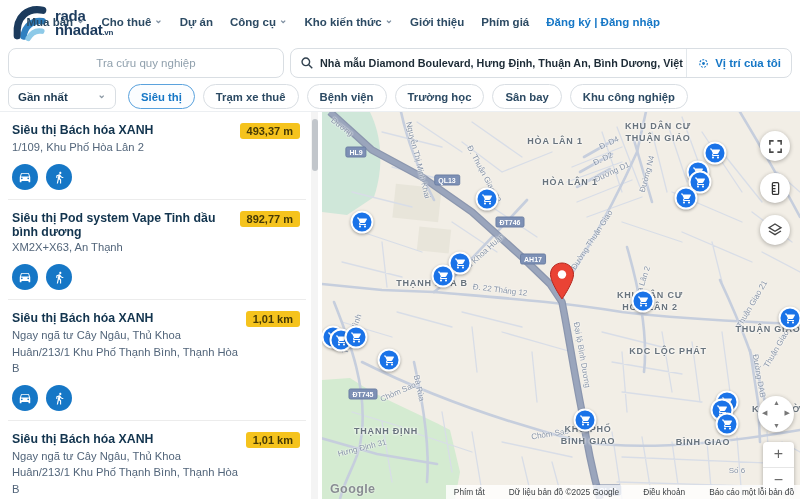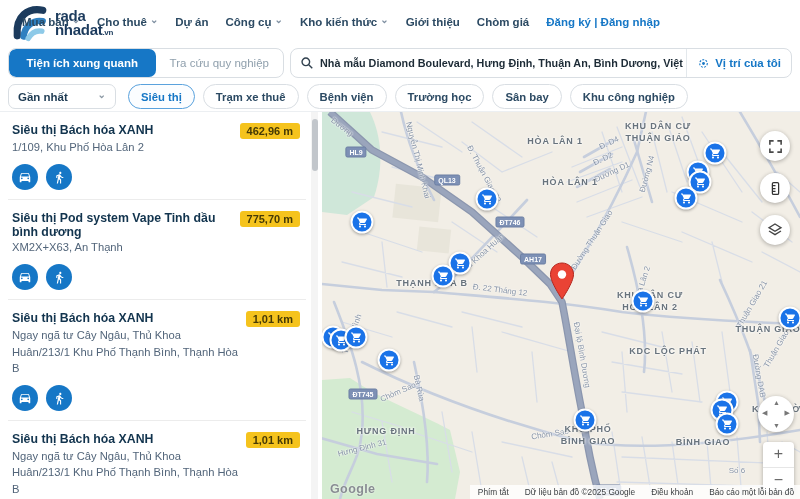--- a/index.html
+++ b/index.html
@@ -63,21 +63,21 @@
   .mbtn { position:absolute; width:30px; height:30px; border-radius:50%; background:#fff; border:none;
     box-shadow:0 1px 4px rgba(0,0,0,.3); display:flex; align-items:center; justify-content:center; cursor:pointer; z-index:6; }
   .pan { position:absolute; width:36px; height:36px; border-radius:50%; background:#fff; box-shadow:0 1px 4px rgba(0,0,0,.3);
     z-index:6; cursor:pointer; }
   .pan span { position:absolute; font-size:7px; color:#777; }
   .zoomctl { position:absolute; left:441px; top:330px; width:31px; height:50px; background:#fff; border-radius:4px;
     box-shadow:0 1px 4px rgba(0,0,0,.3); z-index:6; display:flex; flex-direction:column; }
   .zoomctl button { flex:1; border:none; background:none; font-size:16px; color:#666; cursor:pointer; line-height:1; }
   .zoomctl .zin { border-bottom:1px solid #e6e6e6; }
   .attr { position:absolute; right:0; bottom:0; background:rgba(255,255,255,.8); font-size:8.3px; color:#3c4043;
-    display:flex; gap:16px; padding:2px 6px 2px 8px; z-index:7; white-space:nowrap; }
+    display:flex; gap:24px; padding:2px 6px 2px 8px; z-index:7; white-space:nowrap; }
   .attr span { cursor:pointer; }
   .gwm { position:absolute; left:8px; bottom:3px; z-index:7; font-size:12.5px; font-weight:bold; color:#878c91;
     letter-spacing:0.4px; text-shadow:0 0 2px #fff; cursor:pointer; }
 </style>
 </head>
 <body>
 
 <header class="hdr">
   <div class="logo">
     <svg width="40" height="40" viewBox="0 0 44 44">
@@ -108,30 +108,29 @@
           <span class="caret">⌄</span>
         </div>
         <div class="nav-item">
           <span>Kho kiến thức</span>
           <span class="caret">⌄</span>
         </div>
         <div class="nav-item">
           <span>Giới thiệu</span>
         </div>
         <div class="nav-item">
-          <span>Chòm giá</span>
+          <span>Phím giá</span>
         </div>
       </div>
     <div class="nav-item auth">Đăng ký | Đăng nhập</div>
   </nav>
 </header>
 
 <div class="row2">
   <div class="toggle">
-    <div class="tab-a">Tiện ích xung quanh</div>
     <div class="tab-i">Tra cứu quy nghiệp</div>
   </div>
   <div class="search">
     <span class="mag">
       <svg width="14" height="14" viewBox="0 0 24 24" fill="none" stroke="#30404e" stroke-width="2.4">
         <circle cx="10" cy="10" r="6.5"></circle>
           <path d="M15 15 L21 21"></path>
       </svg>
     </span>
     <div class="q">Nhà mẫu Diamond Boulevard, Hưng Định, Thuận An, Bình Dương, Việt Nam</div>
@@ -158,40 +157,40 @@
       <div class="chip">Sân bay</div>
       <div class="chip">Khu công nghiệp</div>
     </div>
 </div>
 
 <aside class="panel">
   <div id="list" style="padding-right:12px;">
       <article class="item">
         <div class="trow">
       <h3 class="ttl">Siêu thị Bách hóa XANH</h3>
-      <span class="dist">462,96 m</span>
+      <span class="dist">493,37 m</span>
     </div>
     <p class="addr">1/109, Khu Phố Hòa Lân 2</p>
     <div class="btns">
       <button class="cbtn">
             <svg width="14" height="14" viewBox="0 0 24 24" fill="#fff">
               <path d="M18.92 6.01C18.72 5.42 18.16 5 17.5 5h-11c-.66 0-1.21.42-1.42 1.01L3 12v8c0 .55.45 1 1 1h1c.55 0 1-.45 1-1v-1h12v1c0 .55.45 1 1 1h1c.55 0 1-.45 1-1v-8l-2.08-5.99zM6.5 16c-.83 0-1.5-.67-1.5-1.5S5.67 13 6.5 13s1.5.67 1.5 1.5S7.33 16 6.5 16zm11 0c-.83 0-1.5-.67-1.5-1.5s.67-1.5 1.5-1.5 1.5.67 1.5 1.5-.67 1.5-1.5 1.5zM5 11l1.5-4.5h11L19 11H5z"></path>
             </svg>
           </button>
       <button class="cbtn">
             <svg width="13" height="13" viewBox="0 0 24 24" fill="#fff">
               <path d="M13.5 5.5c1.1 0 2-.9 2-2s-.9-2-2-2-2 .9-2 2 .9 2 2 2zM9.8 8.9 7 23h2.1l1.8-8 2.1 2v6h2v-7.5l-2.1-2 .6-3C14.8 12 16.8 13 19 13v-2c-1.9 0-3.5-1-4.3-2.4l-1-1.6c-.4-.6-1-1-1.7-1-.3 0-.5.1-.8.1L6 8.3V13h2V9.6l1.8-.7"></path>
             </svg>
           </button>
     </div>
       </article>
       <article class="item">
         <div class="trow">
       <h3 class="ttl">Siêu thị Pod system Vape Tinh dầu bình dương</h3>
-      <span class="dist">775,70 m</span>
+      <span class="dist">892,77 m</span>
     </div>
     <p class="addr">XM2X+X63, An Thạnh</p>
     <div class="btns">
       <button class="cbtn">
             <svg width="14" height="14" viewBox="0 0 24 24" fill="#fff">
               <path d="M18.92 6.01C18.72 5.42 18.16 5 17.5 5h-11c-.66 0-1.21.42-1.42 1.01L3 12v8c0 .55.45 1 1 1h1c.55 0 1-.45 1-1v-1h12v1c0 .55.45 1 1 1h1c.55 0 1-.45 1-1v-8l-2.08-5.99zM6.5 16c-.83 0-1.5-.67-1.5-1.5S5.67 13 6.5 13s1.5.67 1.5 1.5S7.33 16 6.5 16zm11 0c-.83 0-1.5-.67-1.5-1.5s.67-1.5 1.5-1.5 1.5.67 1.5 1.5-.67 1.5-1.5 1.5zM5 11l1.5-4.5h11L19 11H5z"></path>
             </svg>
           </button>
       <button class="cbtn">
             <svg width="13" height="13" viewBox="0 0 24 24" fill="#fff">
@@ -286,21 +285,21 @@
       <span class="street" style="left: 40px; top: 336px; transform: translate(-50%, -50%) rotate(-14deg);">Hưng Định 31</span>
       <span class="street" style="left: 437px; top: 264px; transform: translate(-50%, -50%) rotate(80deg);">Đường DAB</span>
       <span class="street" style="left: 415px; top: 358px; transform: translate(-50%, -50%) rotate(0deg);">Số 6</span>
       <div class="area" style="left: 336px; top: 21px;">KHU DÂN CƯ<br>THUẬN GIÁO</div>
       <div class="area" style="left: 233px; top: 30px;">HÒA LÂN 1</div>
       <div class="area" style="left: 248px; top: 71px;">HÒA LÂN 1</div>
       <div class="area" style="left: 110px; top: 172px;">THẠNH HÒA B</div>
       <div class="area" style="left: 328px; top: 190px;">KHU DÂN CƯ<br>HÒA LÂN 2</div>
       <div class="area" style="left: 346px; top: 240px;">KDC LỘC PHÁT</div>
       <div class="area" style="left: 446px; top: 218px;">THUẬN GIAO</div>
-      <div class="area" style="left: 64px; top: 320px;">HƯNG ĐỊNH</div>
+      <div class="area" style="left: 64px; top: 320px;">THẠNH ĐỊNH</div>
       <div class="area" style="left: 266px; top: 324px;">KHU PHỐ<br>BÌNH GIAO</div>
       <div class="area" style="left: 381px; top: 331px;">BÌNH GIAO</div>
       <div class="area" style="left: 458px; top: 298px;">KHU VƯỜN</div>
       <span class="rbadge" style="left: 34px; top: 40px;">HL9</span>
       <span class="rbadge" style="left: 125px; top: 68px;">QL13</span>
       <span class="rbadge" style="left: 188px; top: 110px;">ĐT746</span>
       <span class="rbadge" style="left: 211px; top: 147px;">AH17</span>
       <span class="rbadge" style="left: 41px; top: 282px;">ĐT745</span>
       <span class="rbadge" style="left: 286px; top: 378px;">QL13</span>
       <div class="marker" style="left: 40px; top: 110px;">

